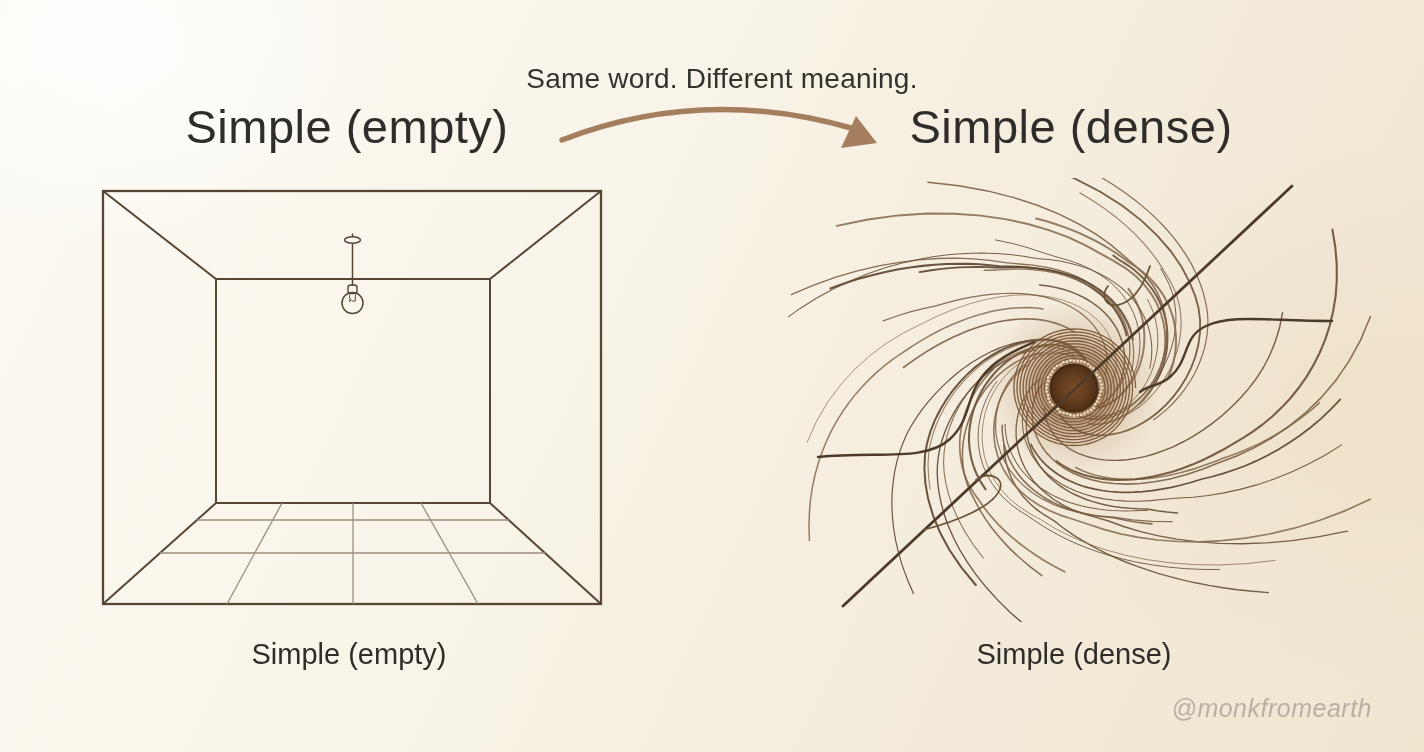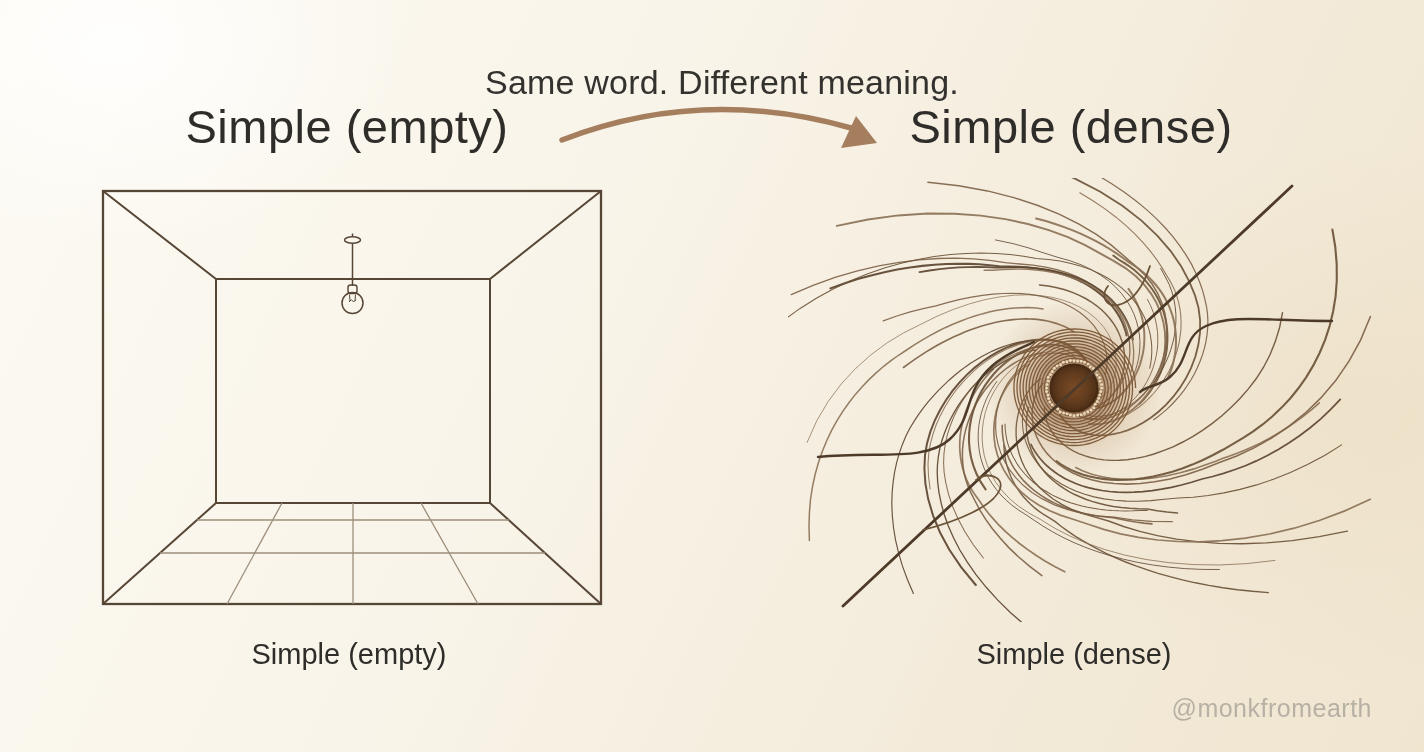--- a/index.html
+++ b/index.html
@@ -5,28 +5,28 @@
   html,body{margin:0;padding:0;background:#ffffff;}
   #canvas{
     position:relative;width:1424px;height:752px;overflow:hidden;
     background:linear-gradient(115deg,var(--bg-top) 0%,#f9f4e9 40%,var(--bg-bottom) 78%,#f0e6d0 100%);
     font-family:"Liberation Sans","DejaVu Sans",sans-serif;
   }
   .wash{position:absolute;inset:0;pointer-events:none;}
   .wash.one{background:radial-gradient(420px 300px at 8% 6%, rgba(255,255,255,.85), rgba(255,255,255,0) 70%);}
   .wash.two{background:radial-gradient(500px 380px at 96% 55%, rgba(232,214,182,.35), rgba(232,214,182,0) 70%);}
   .txt{position:absolute;white-space:nowrap;transform:translateX(-50%);}
-  .subtitle{top:63px;left:722px;font-size:34px;color:var(--subtitle-color);letter-spacing:.2px;}
+  .subtitle{top:63px;left:722px;font-size:28px;color:var(--subtitle-color);letter-spacing:.2px;}
   .heading{top:99px;font-size:47px;font-weight:300;color:var(--heading-color);letter-spacing:.5px;}
   .heading.left{left:347px;}
   .heading.right{left:1071px;}
   .caption{top:638px;font-size:29px;color:var(--caption-color);}
   .caption.left{left:349px;}
   .caption.right{left:1074px;}
-  .watermark{top:694px;left:auto;right:52px;transform:none;font-size:25px;color:var(--watermark-color);letter-spacing:.5px;}
+  .watermark{top:694px;left:auto;right:52px;transform:none;font-size:25px;color:var(--watermark-color);letter-spacing:.5px;font-style:italic;}
   svg#scene{position:absolute;inset:0;}
 </style>
 </head>
 <body>
 
 <div id="canvas" style="--bg-top: #fcfaf3; --bg-bottom: #f2e9d7; --heading-color: #2f2d2a; --subtitle-color: #34322f; --caption-color: #2f2d2a; --watermark-color: #b7b1a5;">
   <div class="wash one"></div>
   <div class="wash two"></div>
 
   <svg id="scene" width="1424" height="752" viewBox="0 0 1424 752">

